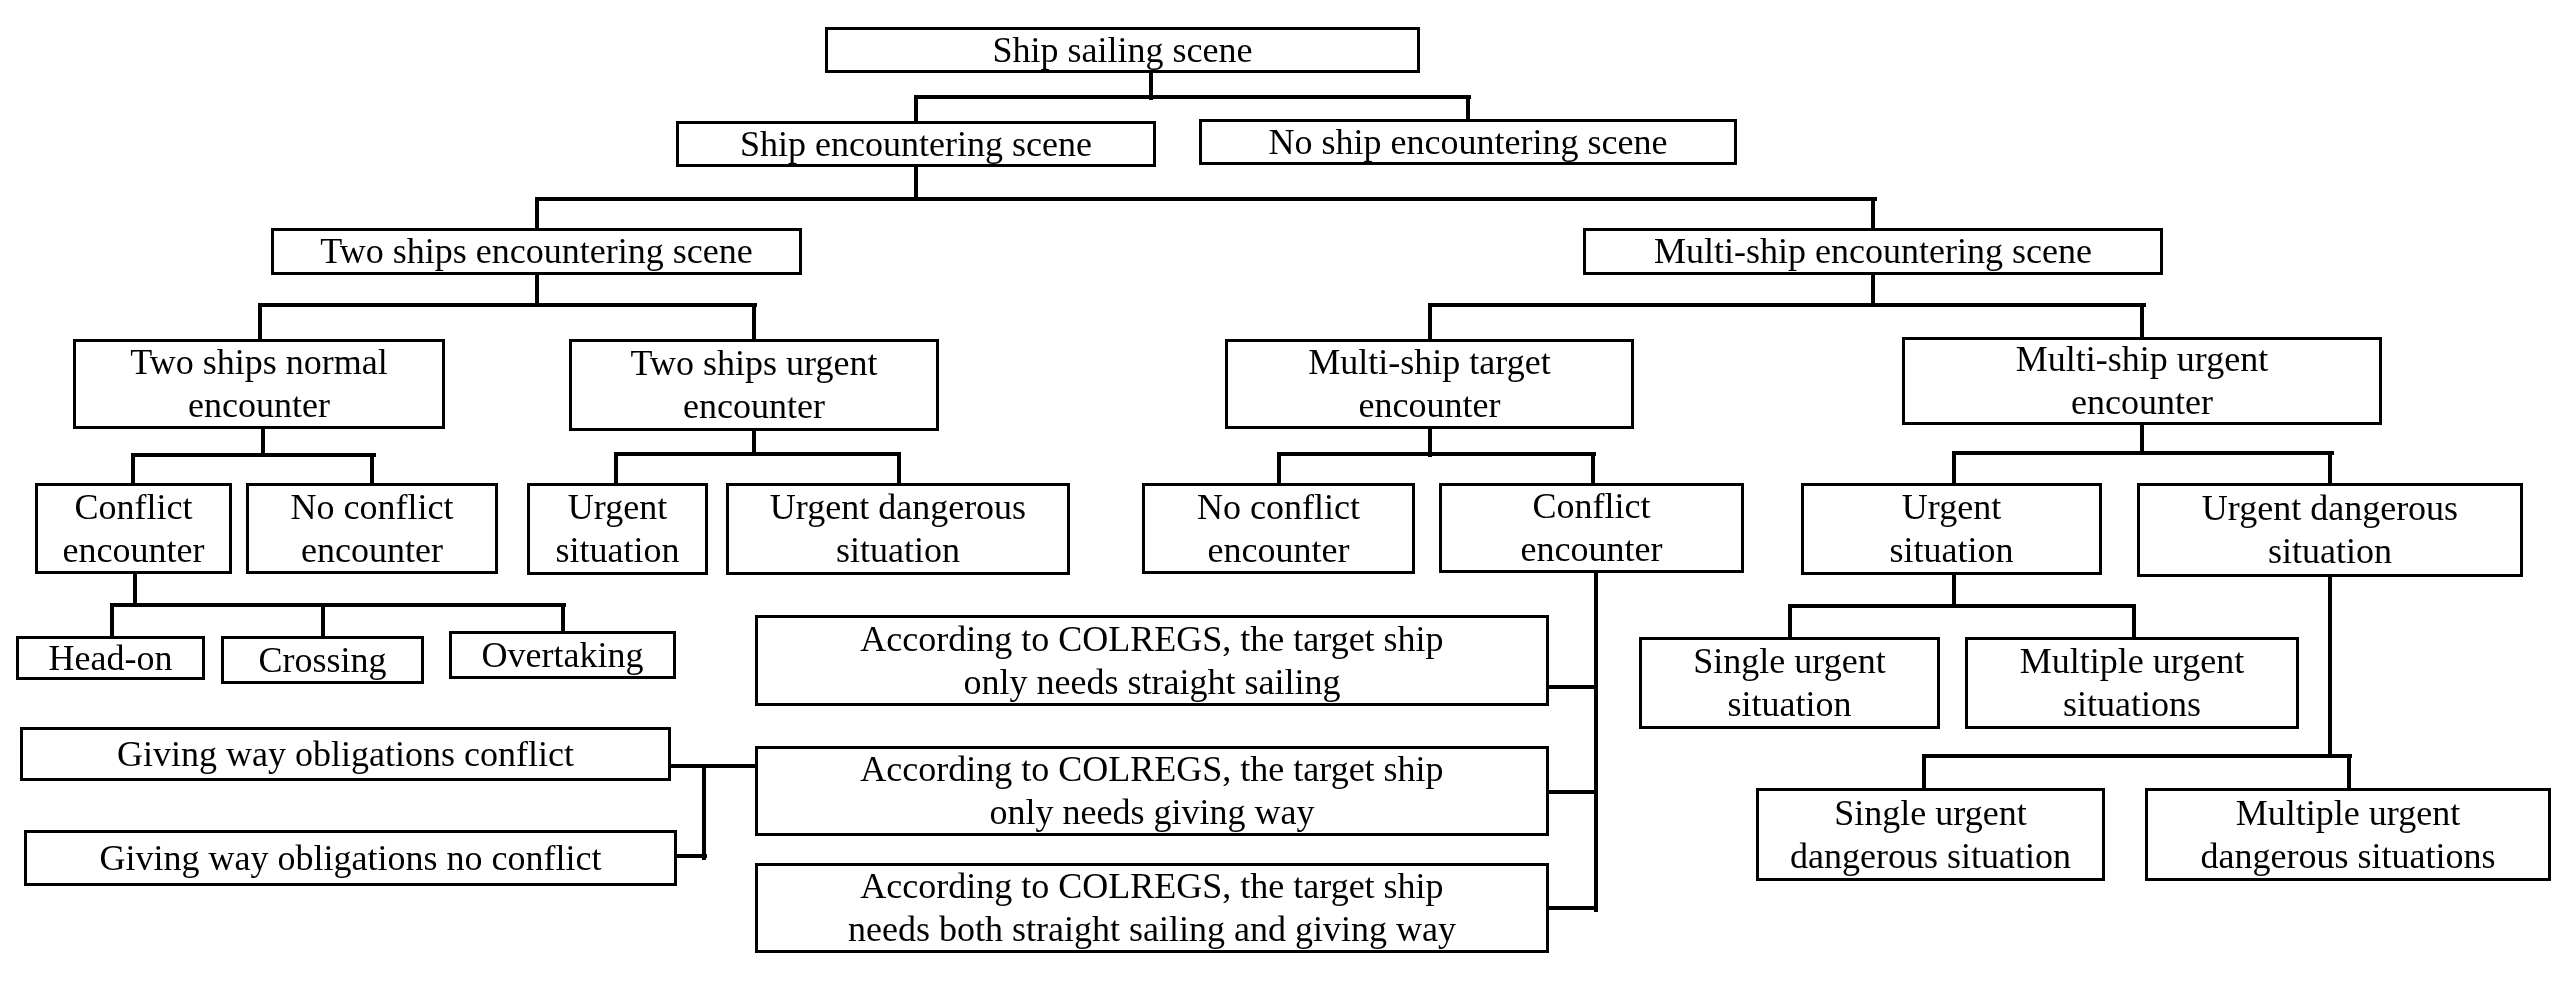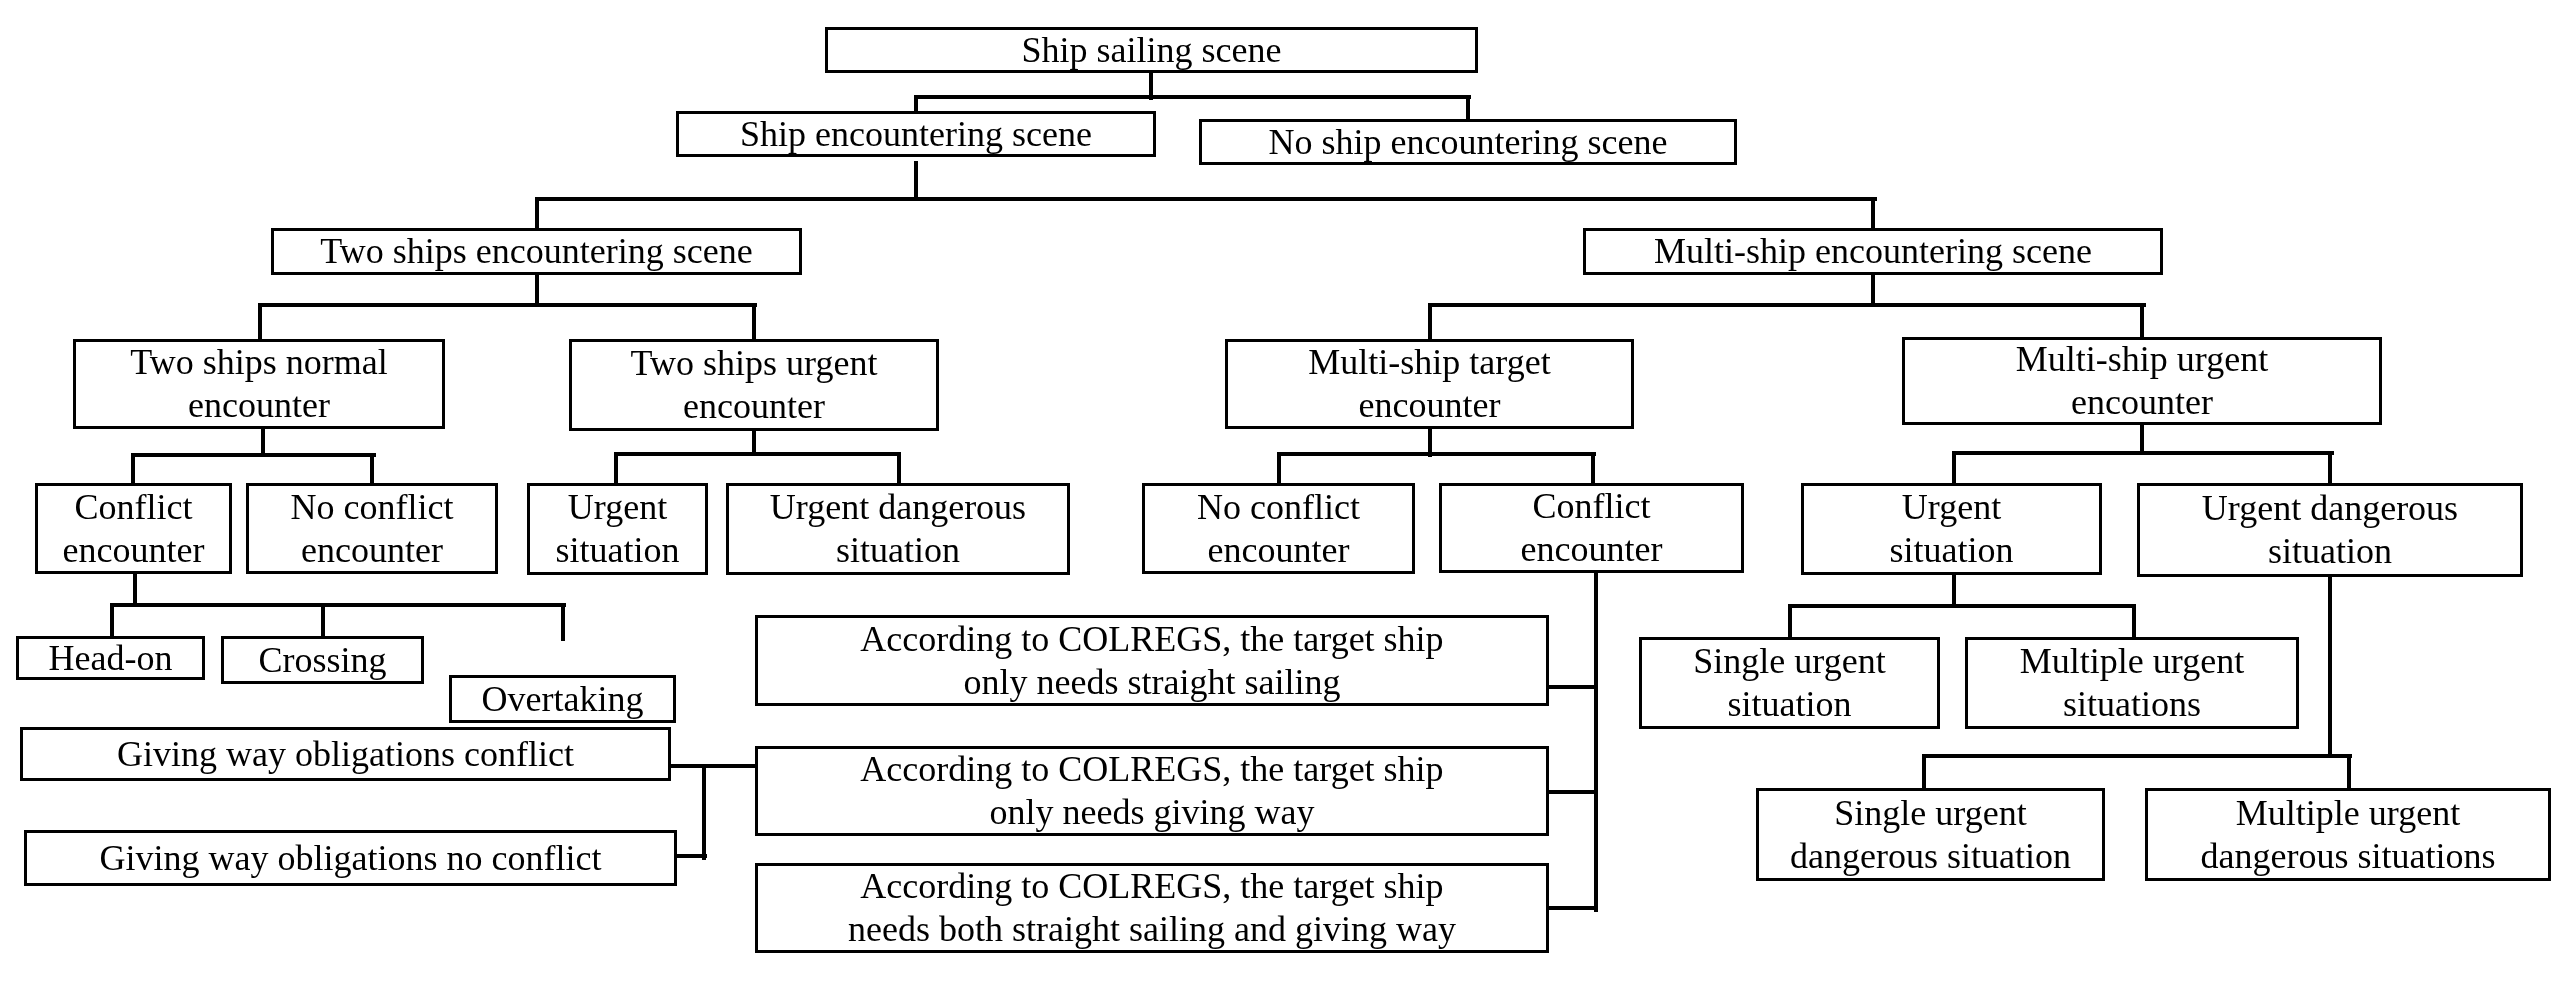--- a/index.html
+++ b/index.html
@@ -89,22 +89,22 @@
 
   <div class="ln" style="left:1594px;top:570px;width:3.8px;height:342px"></div>
   <div class="ln" style="left:1543px;top:685px;width:54px;height:3.8px"></div>
   <div class="ln" style="left:1543px;top:790px;width:54px;height:3.8px"></div>
   <div class="ln" style="left:1543px;top:906px;width:54px;height:3.8px"></div>
 
   <div class="ln" style="left:667px;top:764px;width:92px;height:3.8px"></div>
   <div class="ln" style="left:702px;top:764px;width:3.8px;height:96px"></div>
   <div class="ln" style="left:669px;top:854px;width:38px;height:3.8px"></div>
 
-  <div class="node" style="left:825px;top:27px;width:653px;height:46px"><span>Ship sailing scene</span></div>
-  <div class="node" style="left:676px;top:111px;width:480px;height:46px"><span>Ship encountering scene</span></div>
+  <div class="node" style="left:825px;top:27px;width:595px;height:46px"><span>Ship sailing scene</span></div>
+  <div class="node" style="left:676px;top:121px;width:480px;height:46px"><span>Ship encountering scene</span></div>
   <div class="node" style="left:271px;top:228px;width:531px;height:47px"><span>Two ships encountering scene</span></div>
   <div class="node" style="left:1199px;top:119px;width:538px;height:46px"><span>No ship encountering scene</span></div>
   <div class="node" style="left:1583px;top:228px;width:580px;height:47px"><span>Multi-ship encountering scene</span></div>
   <div class="node" style="left:73px;top:339px;width:372px;height:90px"><span>Two ships normal
 encounter</span></div>
   <div class="node" style="left:569px;top:339px;width:370px;height:92px"><span>Two ships urgent
 encounter</span></div>
   <div class="node" style="left:1225px;top:339px;width:409px;height:90px"><span>Multi-ship target
 encounter</span></div>
   <div class="node" style="left:1902px;top:337px;width:480px;height:88px"><span>Multi-ship urgent
@@ -120,21 +120,21 @@
   <div class="node" style="left:1142px;top:483px;width:273px;height:91px"><span>No conflict
 encounter</span></div>
   <div class="node" style="left:1439px;top:483px;width:305px;height:90px"><span>Conflict
 encounter</span></div>
   <div class="node" style="left:1801px;top:483px;width:301px;height:92px"><span>Urgent
 situation</span></div>
   <div class="node" style="left:2137px;top:483px;width:386px;height:94px"><span>Urgent dangerous
 situation</span></div>
   <div class="node" style="left:16px;top:636px;width:189px;height:44px"><span>Head-on</span></div>
   <div class="node" style="left:221px;top:636px;width:203px;height:48px"><span>Crossing</span></div>
-  <div class="node" style="left:449px;top:675px;width:227px;height:48px"><span>Overtaking</span></div>
+  <div class="node" style="left:449px;top:631px;width:227px;height:48px"><span>Overtaking</span></div>
   <div class="node" style="left:755px;top:615px;width:794px;height:91px"><span>According to COLREGS, the target ship
 only needs straight sailing</span></div>
   <div class="node" style="left:20px;top:727px;width:651px;height:54px"><span>Giving way obligations conflict</span></div>
   <div class="node" style="left:755px;top:746px;width:794px;height:90px"><span>According to COLREGS, the target ship
 only needs giving way</span></div>
   <div class="node" style="left:24px;top:830px;width:653px;height:56px"><span>Giving way obligations no conflict</span></div>
   <div class="node" style="left:755px;top:863px;width:794px;height:90px"><span>According to COLREGS, the target ship
 needs both straight sailing and giving way</span></div>
   <div class="node" style="left:1639px;top:637px;width:301px;height:92px"><span>Single urgent
 situation</span></div>

